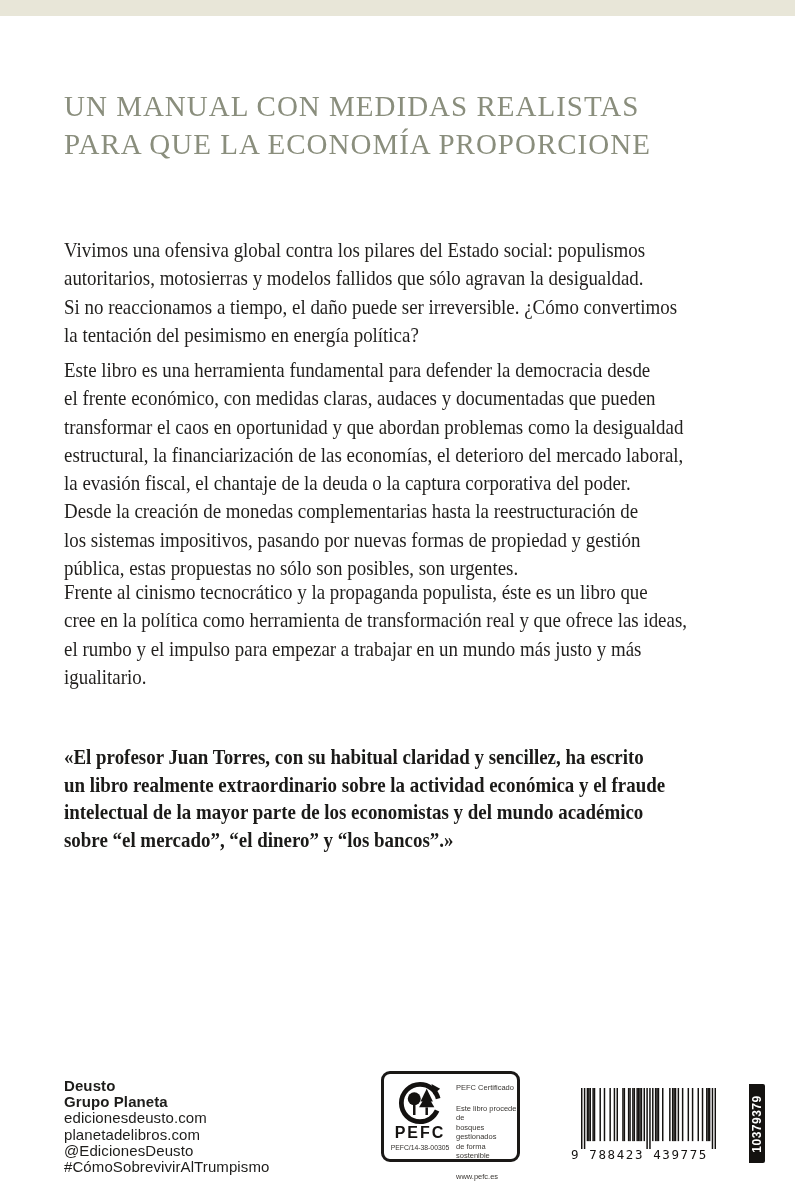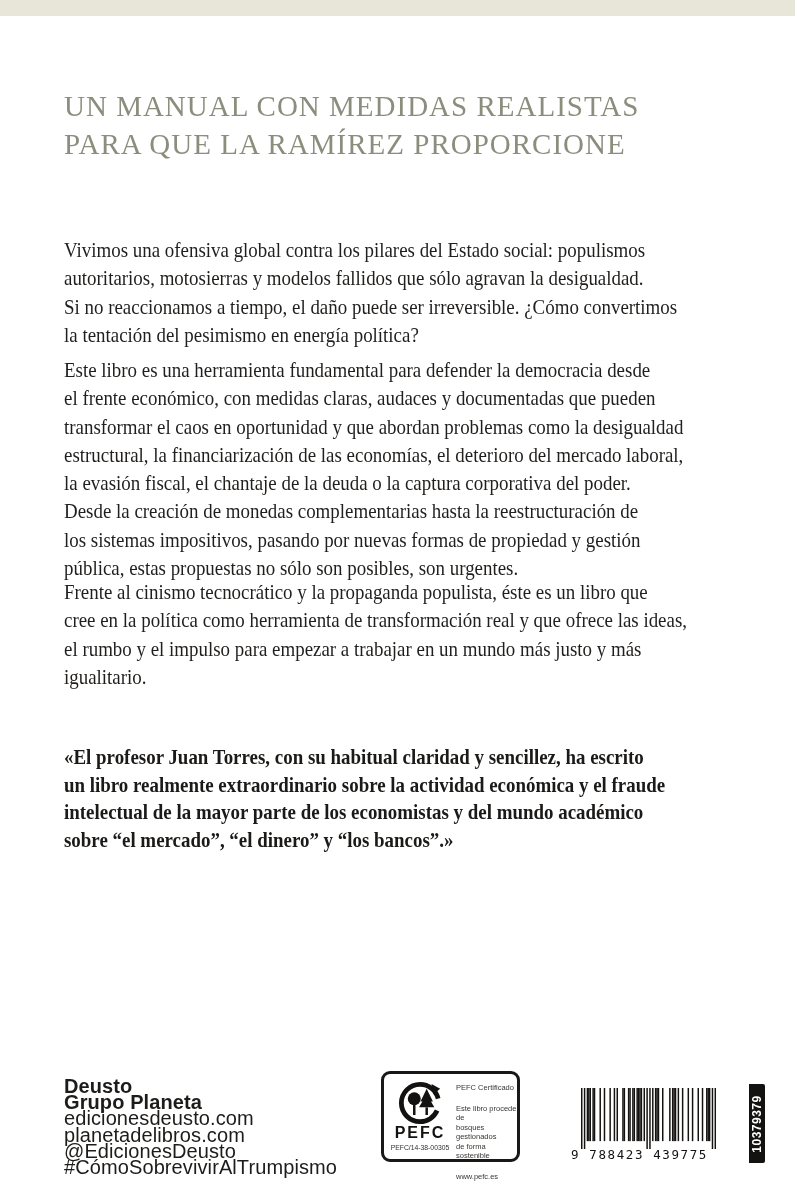--- a/index.html
+++ b/index.html
@@ -28,21 +28,21 @@
   
   .attr{
     position:absolute;left:64px;top:840px;
     font-size:21px;line-height:28px;color:#2b7c9e;
   }
   .attr .ln{white-space:nowrap;transform:scaleX(0.9);transform-origin:0 50%;}
   
   .pub{
     position:absolute;left:64px;top:1062px;
     font-family:"Liberation Sans",sans-serif;
-    font-size:20px;line-height:16.2px;color:#1d1c1a;letter-spacing:.1px;
+    font-size:15px;line-height:16.2px;color:#1d1c1a;letter-spacing:.1px;
   }
   .pub .b{font-weight:700;}
   
   .pefc{
     position:absolute;left:381px;top:1055px;width:139px;height:91px;
     background:#fff;border:3px solid #1a1816;border-radius:9px;
     box-sizing:border-box;font-family:"Liberation Sans",sans-serif;color:#2a2825;
   }
   .pefc-left{position:absolute;left:4px;top:2px;width:64px;height:83px;text-align:center;}
   .pefc-logo{display:block;margin:6px auto 0 auto;}
@@ -75,21 +75,21 @@
     letter-spacing:.5px;color:#fff;text-align:center;white-space:nowrap;
   }
 </style>
 </head>
 <body>
 
 <div class="page">
 
   <h1 class="headline">
     <div class="hline">UN MANUAL CON MEDIDAS REALISTAS</div>
-    <div class="hline">PARA QUE LA RAMÍREZ PROPORCIONE</div>
+    <div class="hline">PARA QUE LA ECONOMÍA PROPORCIONE</div>
   </h1>
 
   <div class="para p1">
     <div class="ln">Vivimos una ofensiva global contra los pilares del Estado social: populismos</div>
     <div class="ln">autoritarios, motosierras y modelos fallidos que sólo agravan la desigualdad.</div>
     <div class="ln">Si no reaccionamos a tiempo, el daño puede ser irreversible. ¿Cómo convertimos</div>
     <div class="ln">la tentación del pesimismo en energía política?</div>
   </div>
 
   <div class="para p2">

